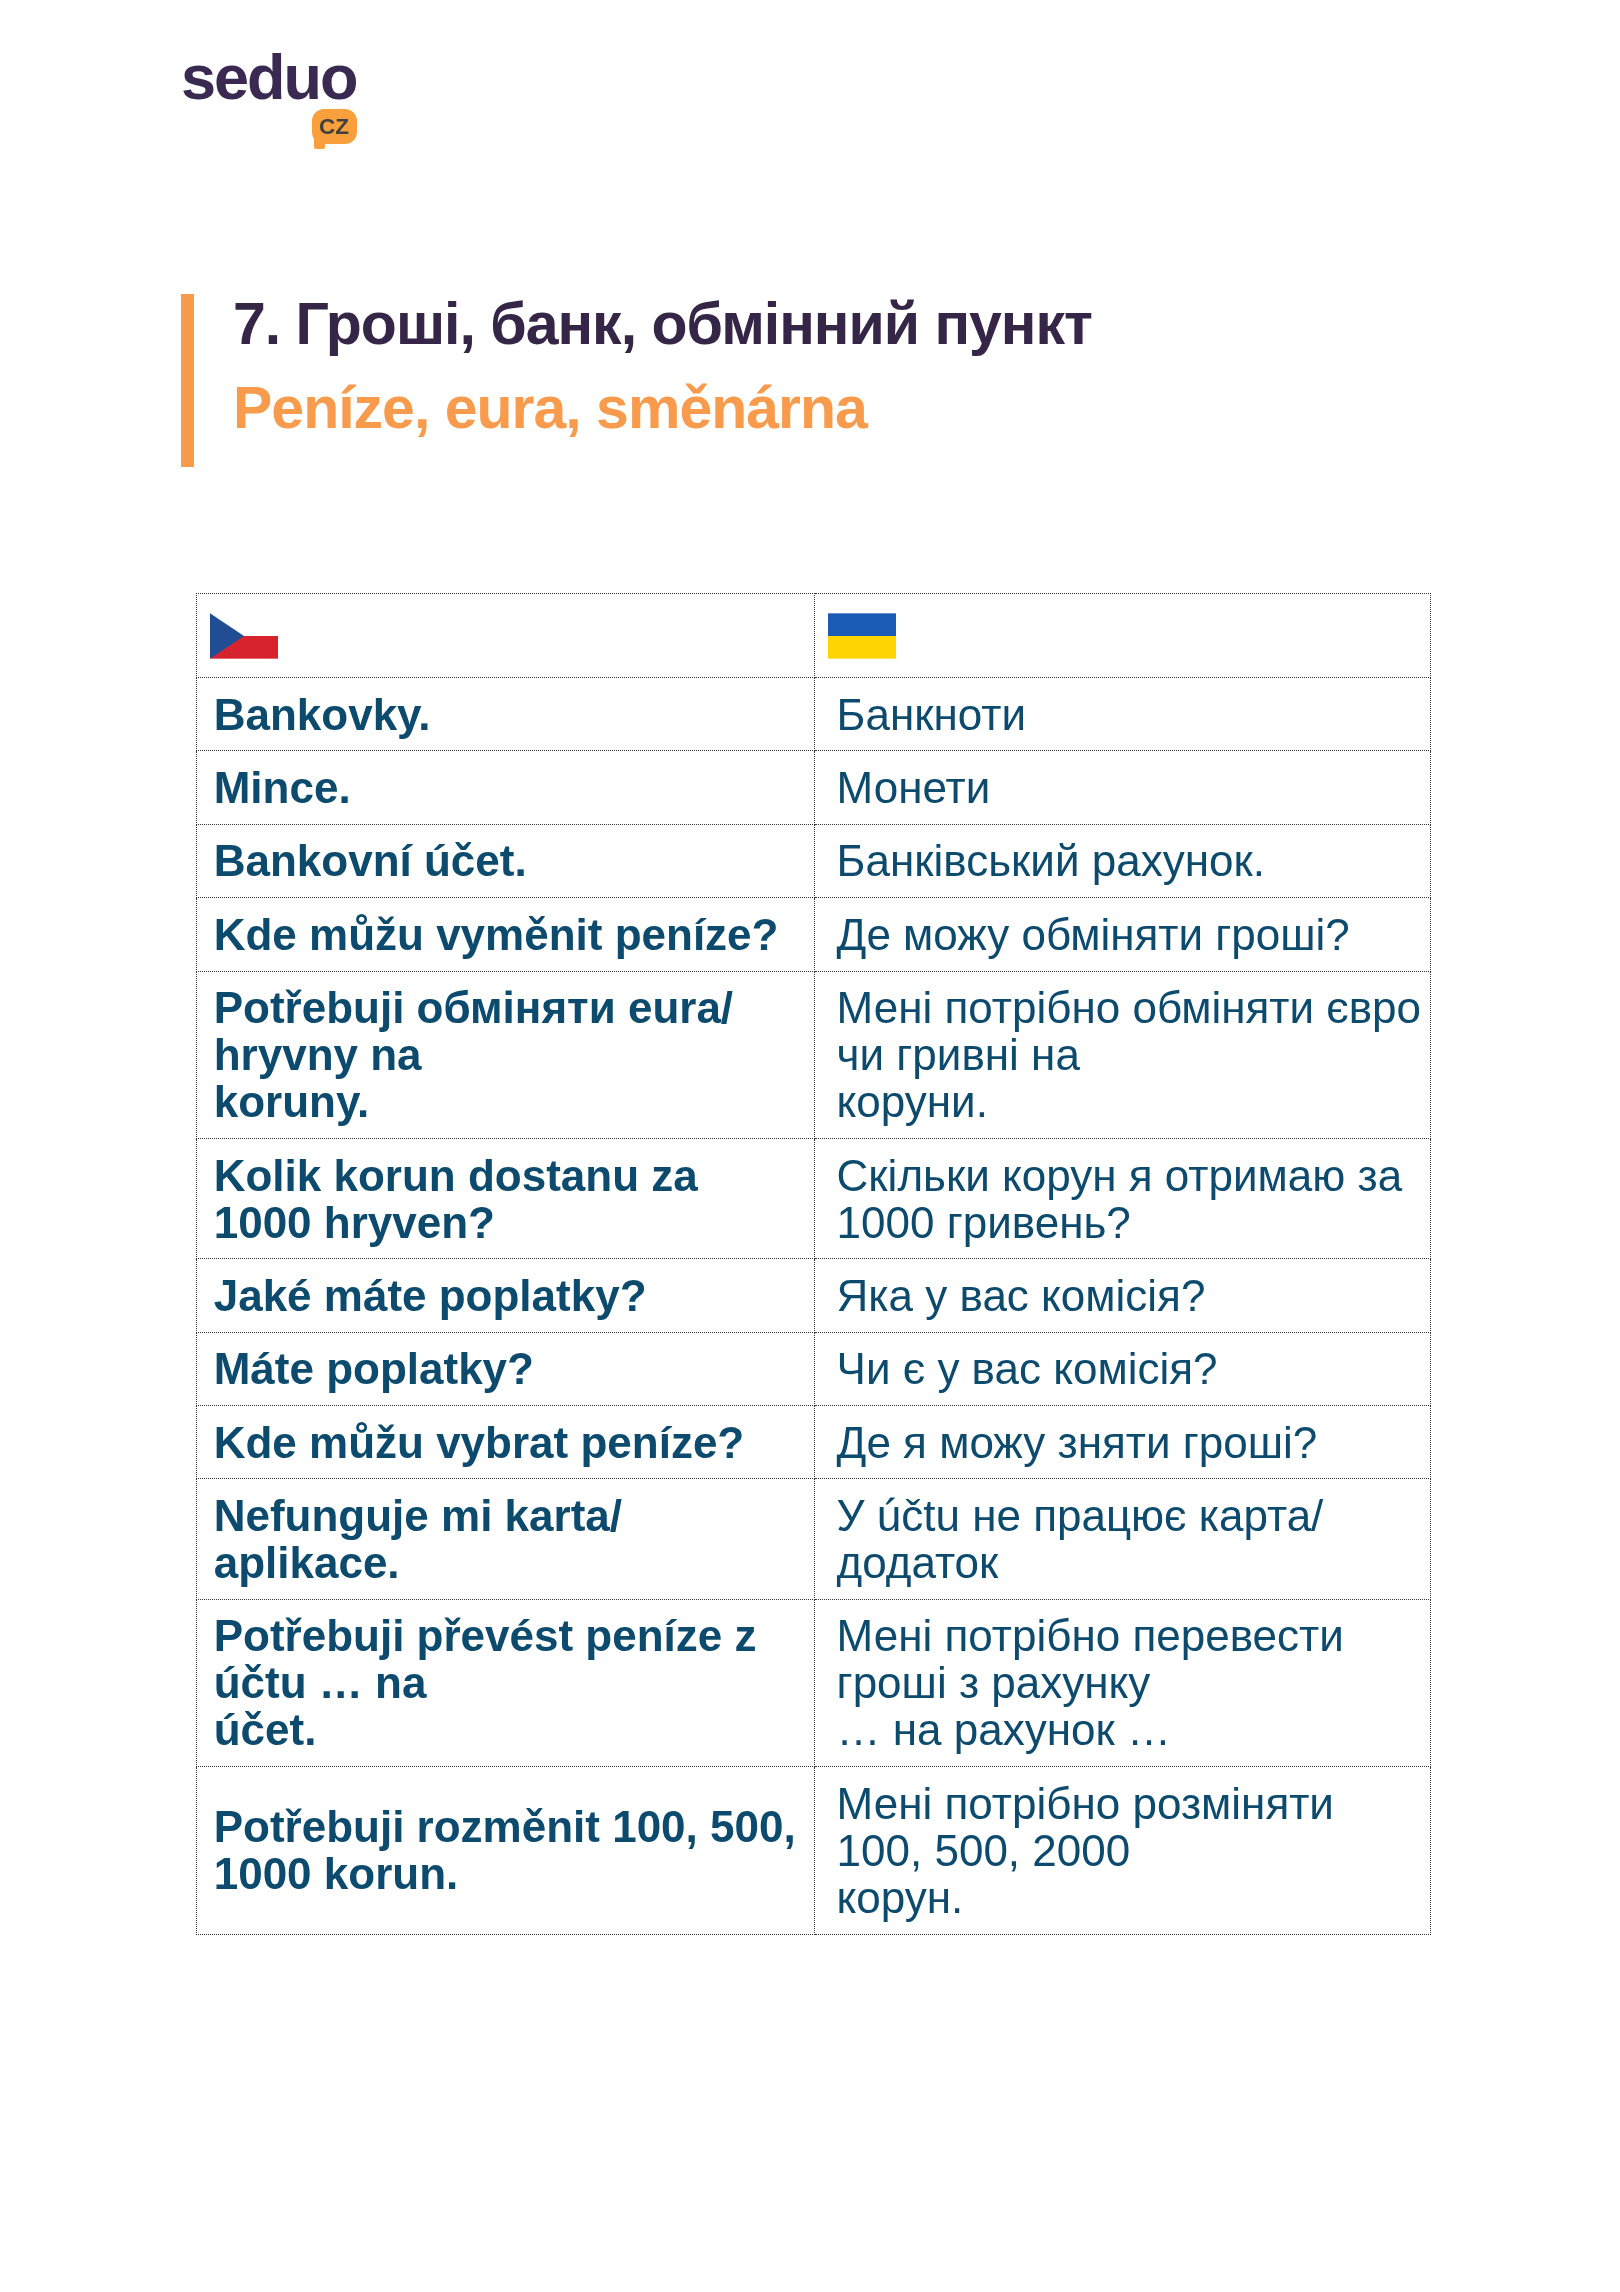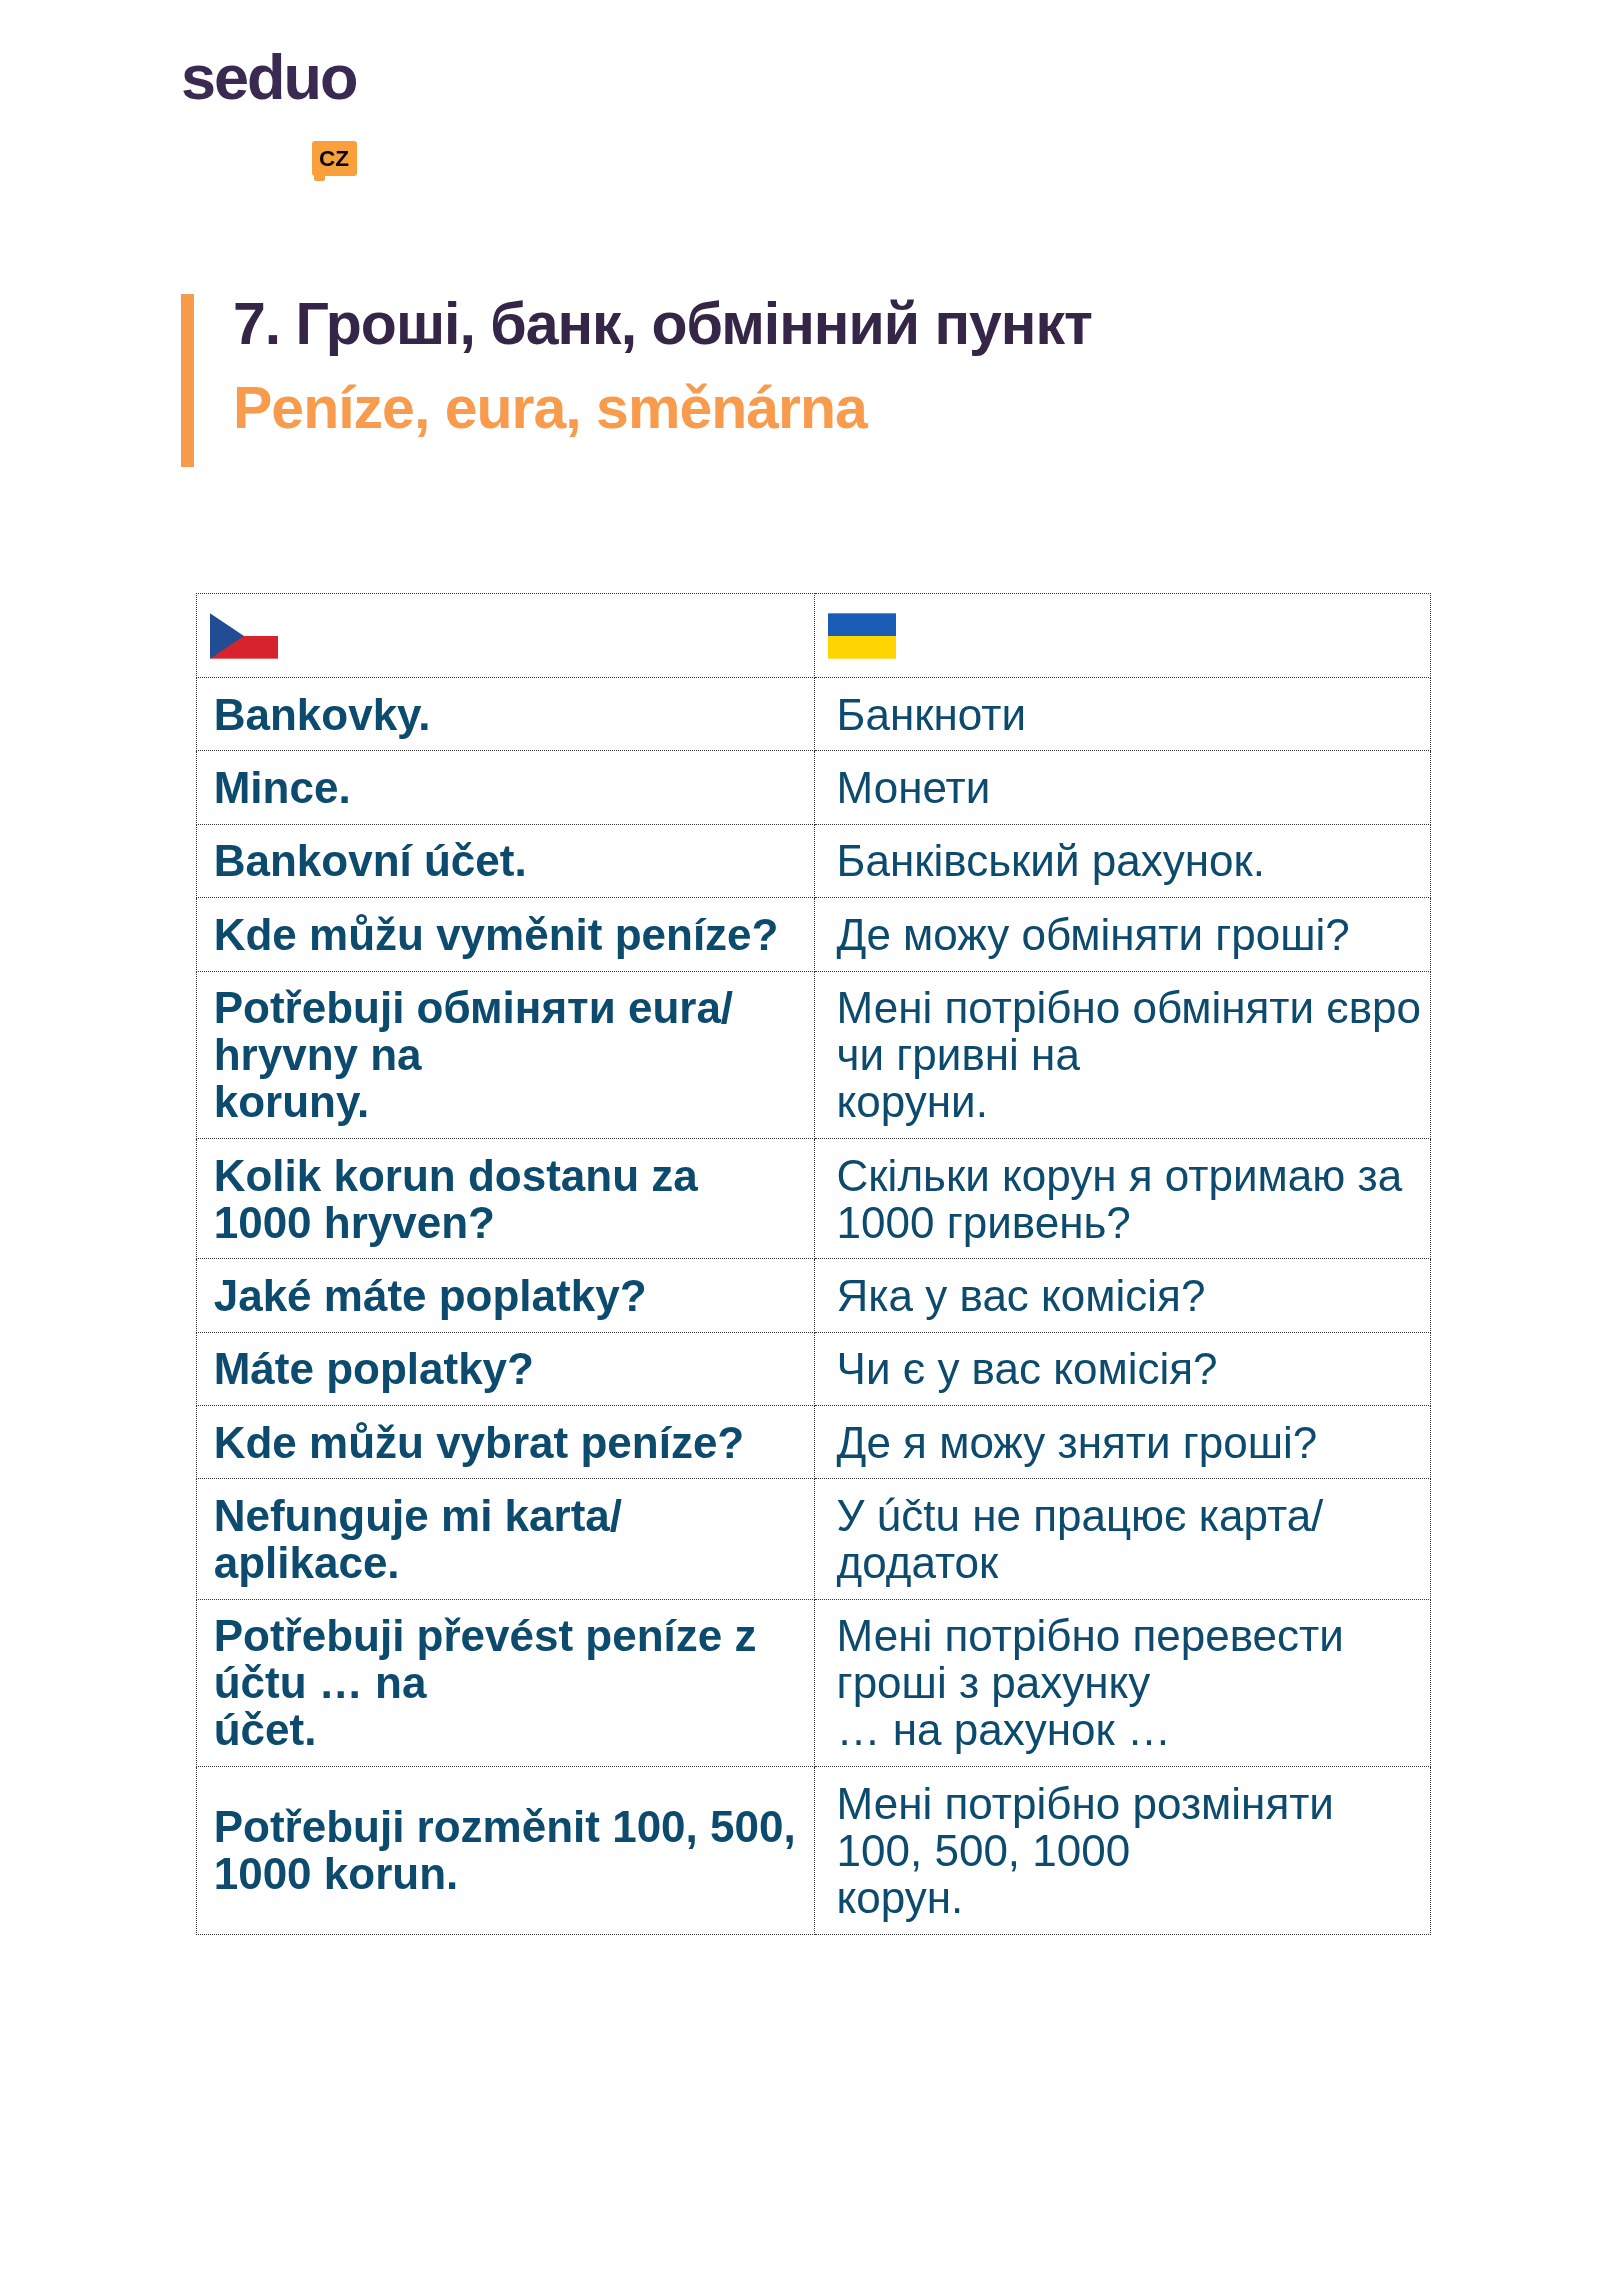--- a/index.html
+++ b/index.html
@@ -25,22 +25,22 @@
 
   
   .logo { position: absolute; left: 181px; top: 46px; display: flex; align-items: flex-end; flex-direction: column; }
   .logo-text {
     font-size: 63px; font-weight: 700; letter-spacing: -2px;
     color: var(--logo-purple); line-height: 1;
   }
   .logo-badge {
     position: relative; margin-left: 8.8px; margin-bottom: 2.9px;
     width: 45px; height: 35px; background: var(--badge-orange);
-    border-radius: 3px; color: #000000; font-weight: 700; font-size: 22.5px;
-    line-height: 36px; text-align: center; text-transform: uppercase; margin-top: 32px;
+    border-radius: 12px; color: #404040; font-weight: 700; font-size: 22.5px;
+    line-height: 36px; text-align: center; text-transform: uppercase;
   }
   .logo-badge::after {
     content: ""; position: absolute; left: 2.9px; bottom: -4.9px;
     width: 10.8px; height: 10.8px; background: var(--badge-orange); border-radius: 2px;
     z-index: 0;
   }
   .logo-badge .badge-label { position: relative; z-index: 1; }
 
   
   .heading { position: absolute; left: 181px; top: 290px; }
@@ -159,18 +159,18 @@
     <td class="uk">У účtu не працює карта/ додаток</td>
   </tr>
       <tr>
     <td class="cs">Potřebuji převést peníze z účtu … na
 účet.</td>
     <td class="uk">Мені потрібно перевести гроші з рахунку
 … на рахунок …</td>
   </tr>
       <tr>
     <td class="cs">Potřebuji rozměnit 100, 500, 1000 korun.</td>
-    <td class="uk">Мені потрібно розміняти 100, 500, 1000
+    <td class="uk">Мені потрібно розміняти 100, 500, 2000
 корун.</td>
   </tr>
     </tbody>
 </table>
 
 
 </body></html>

